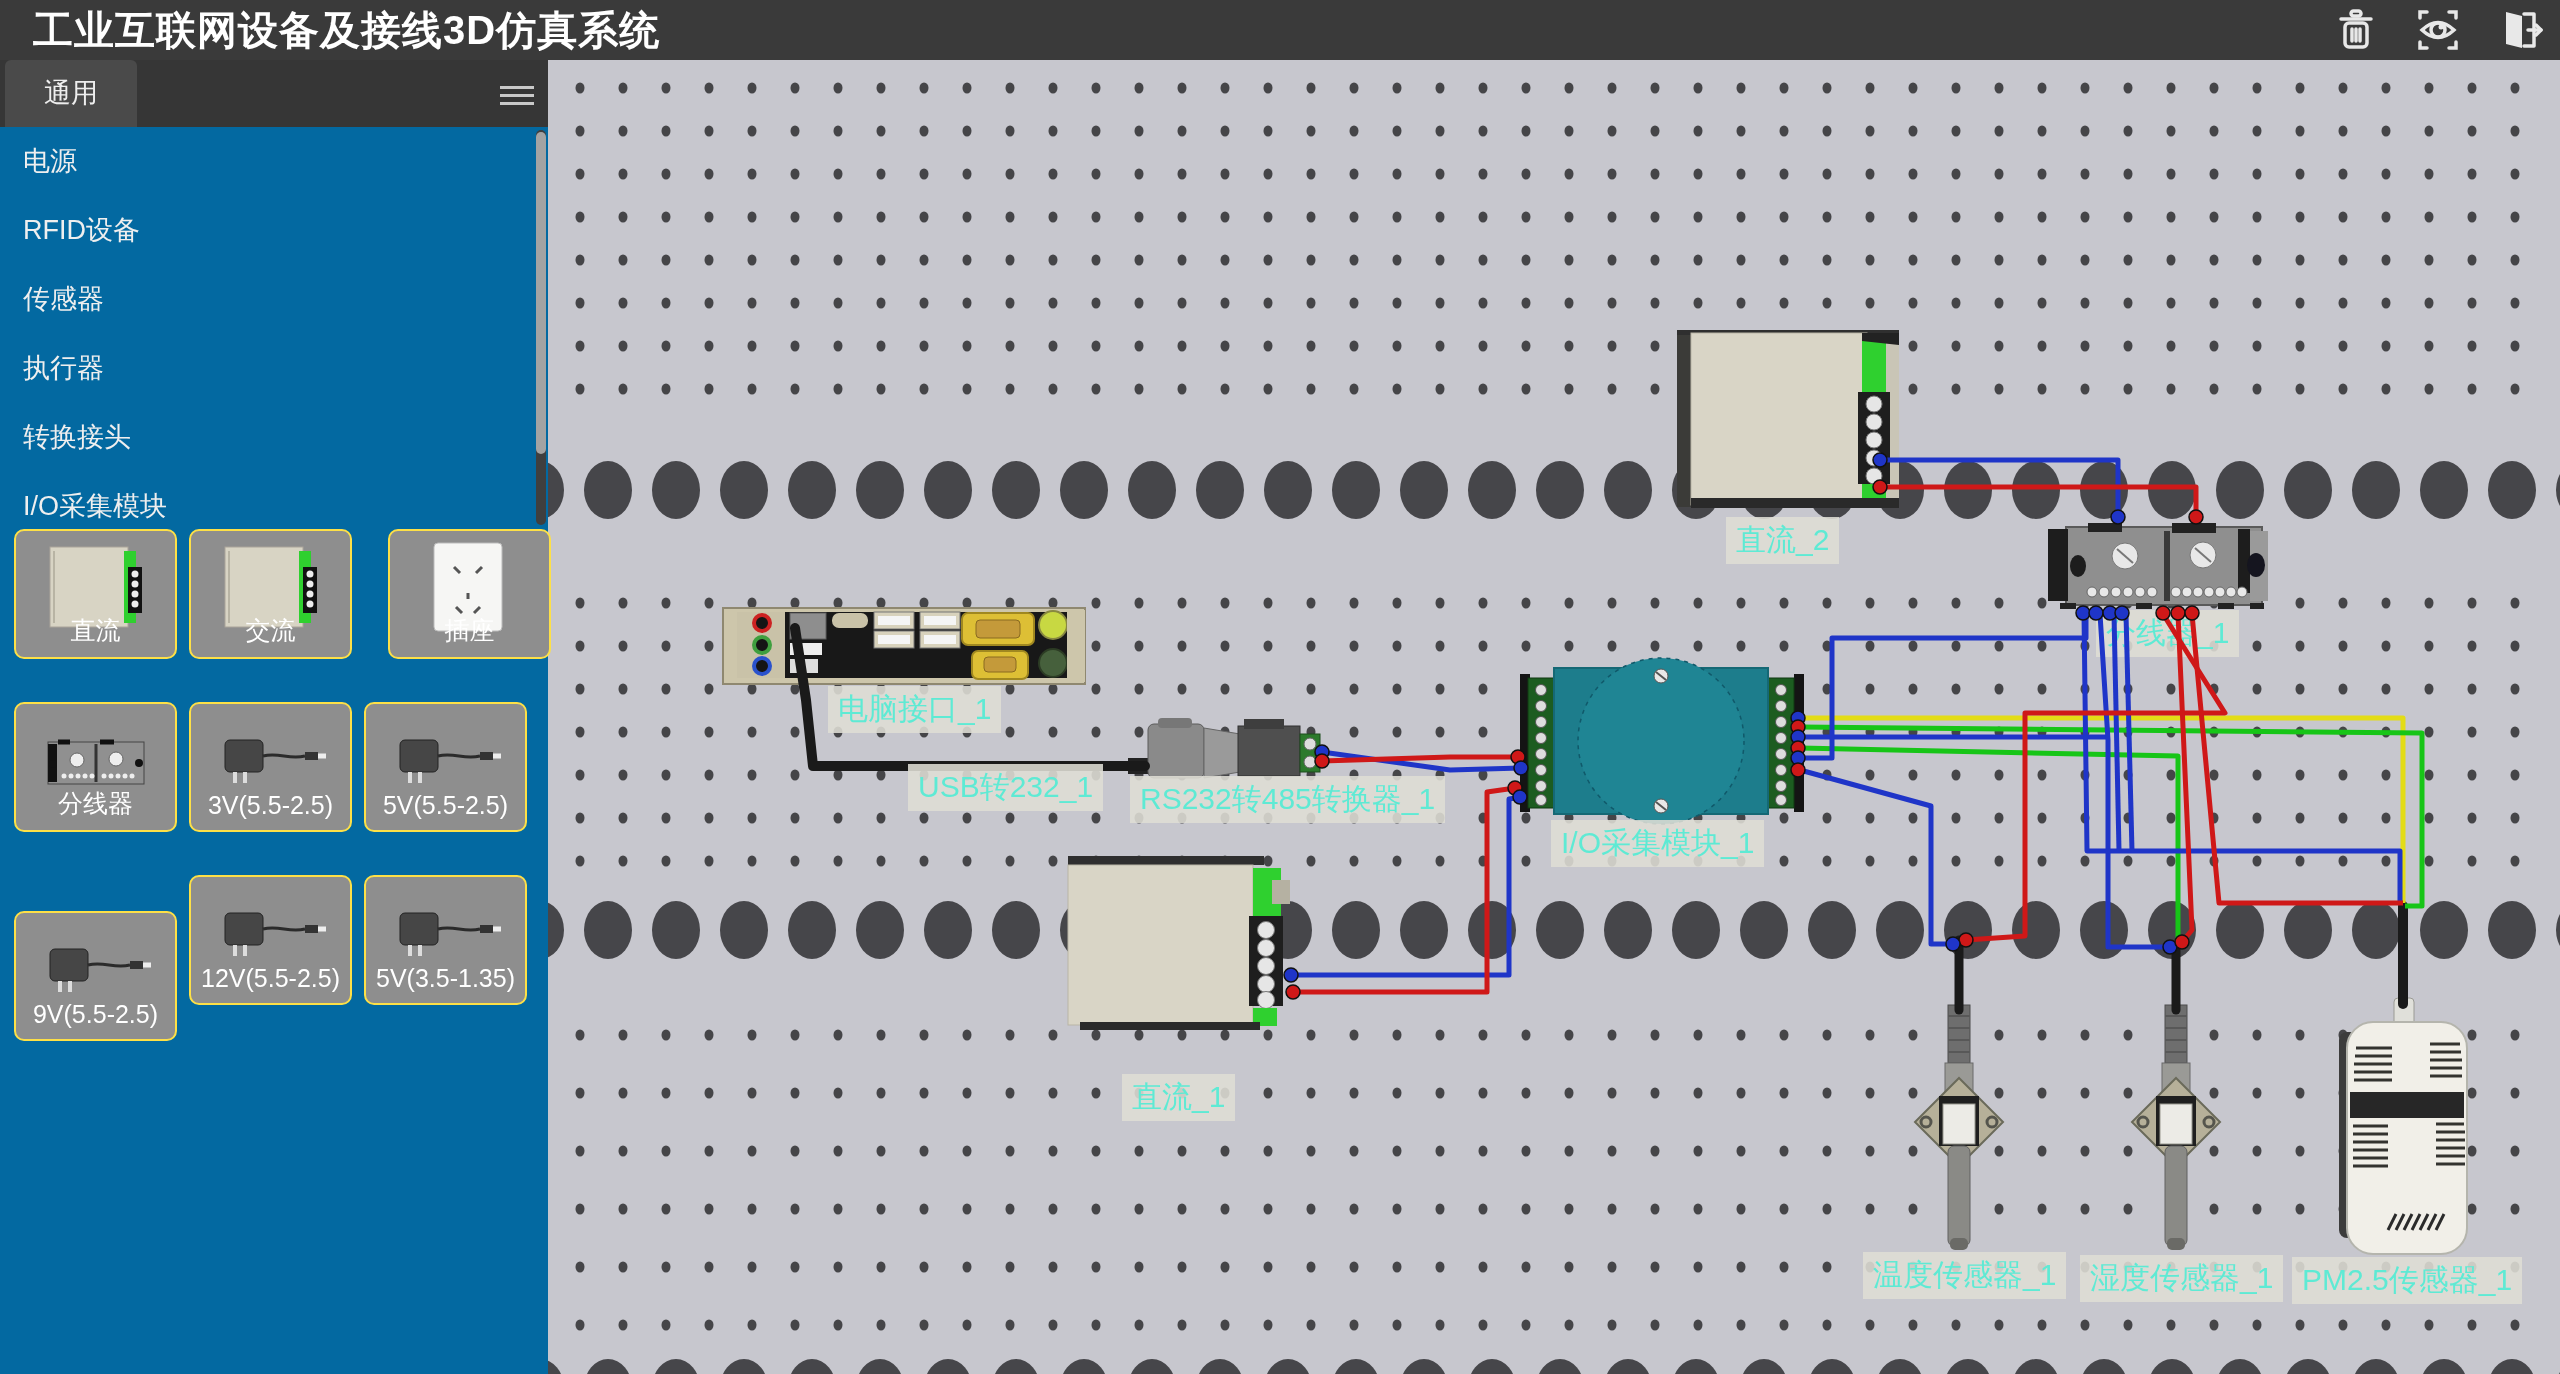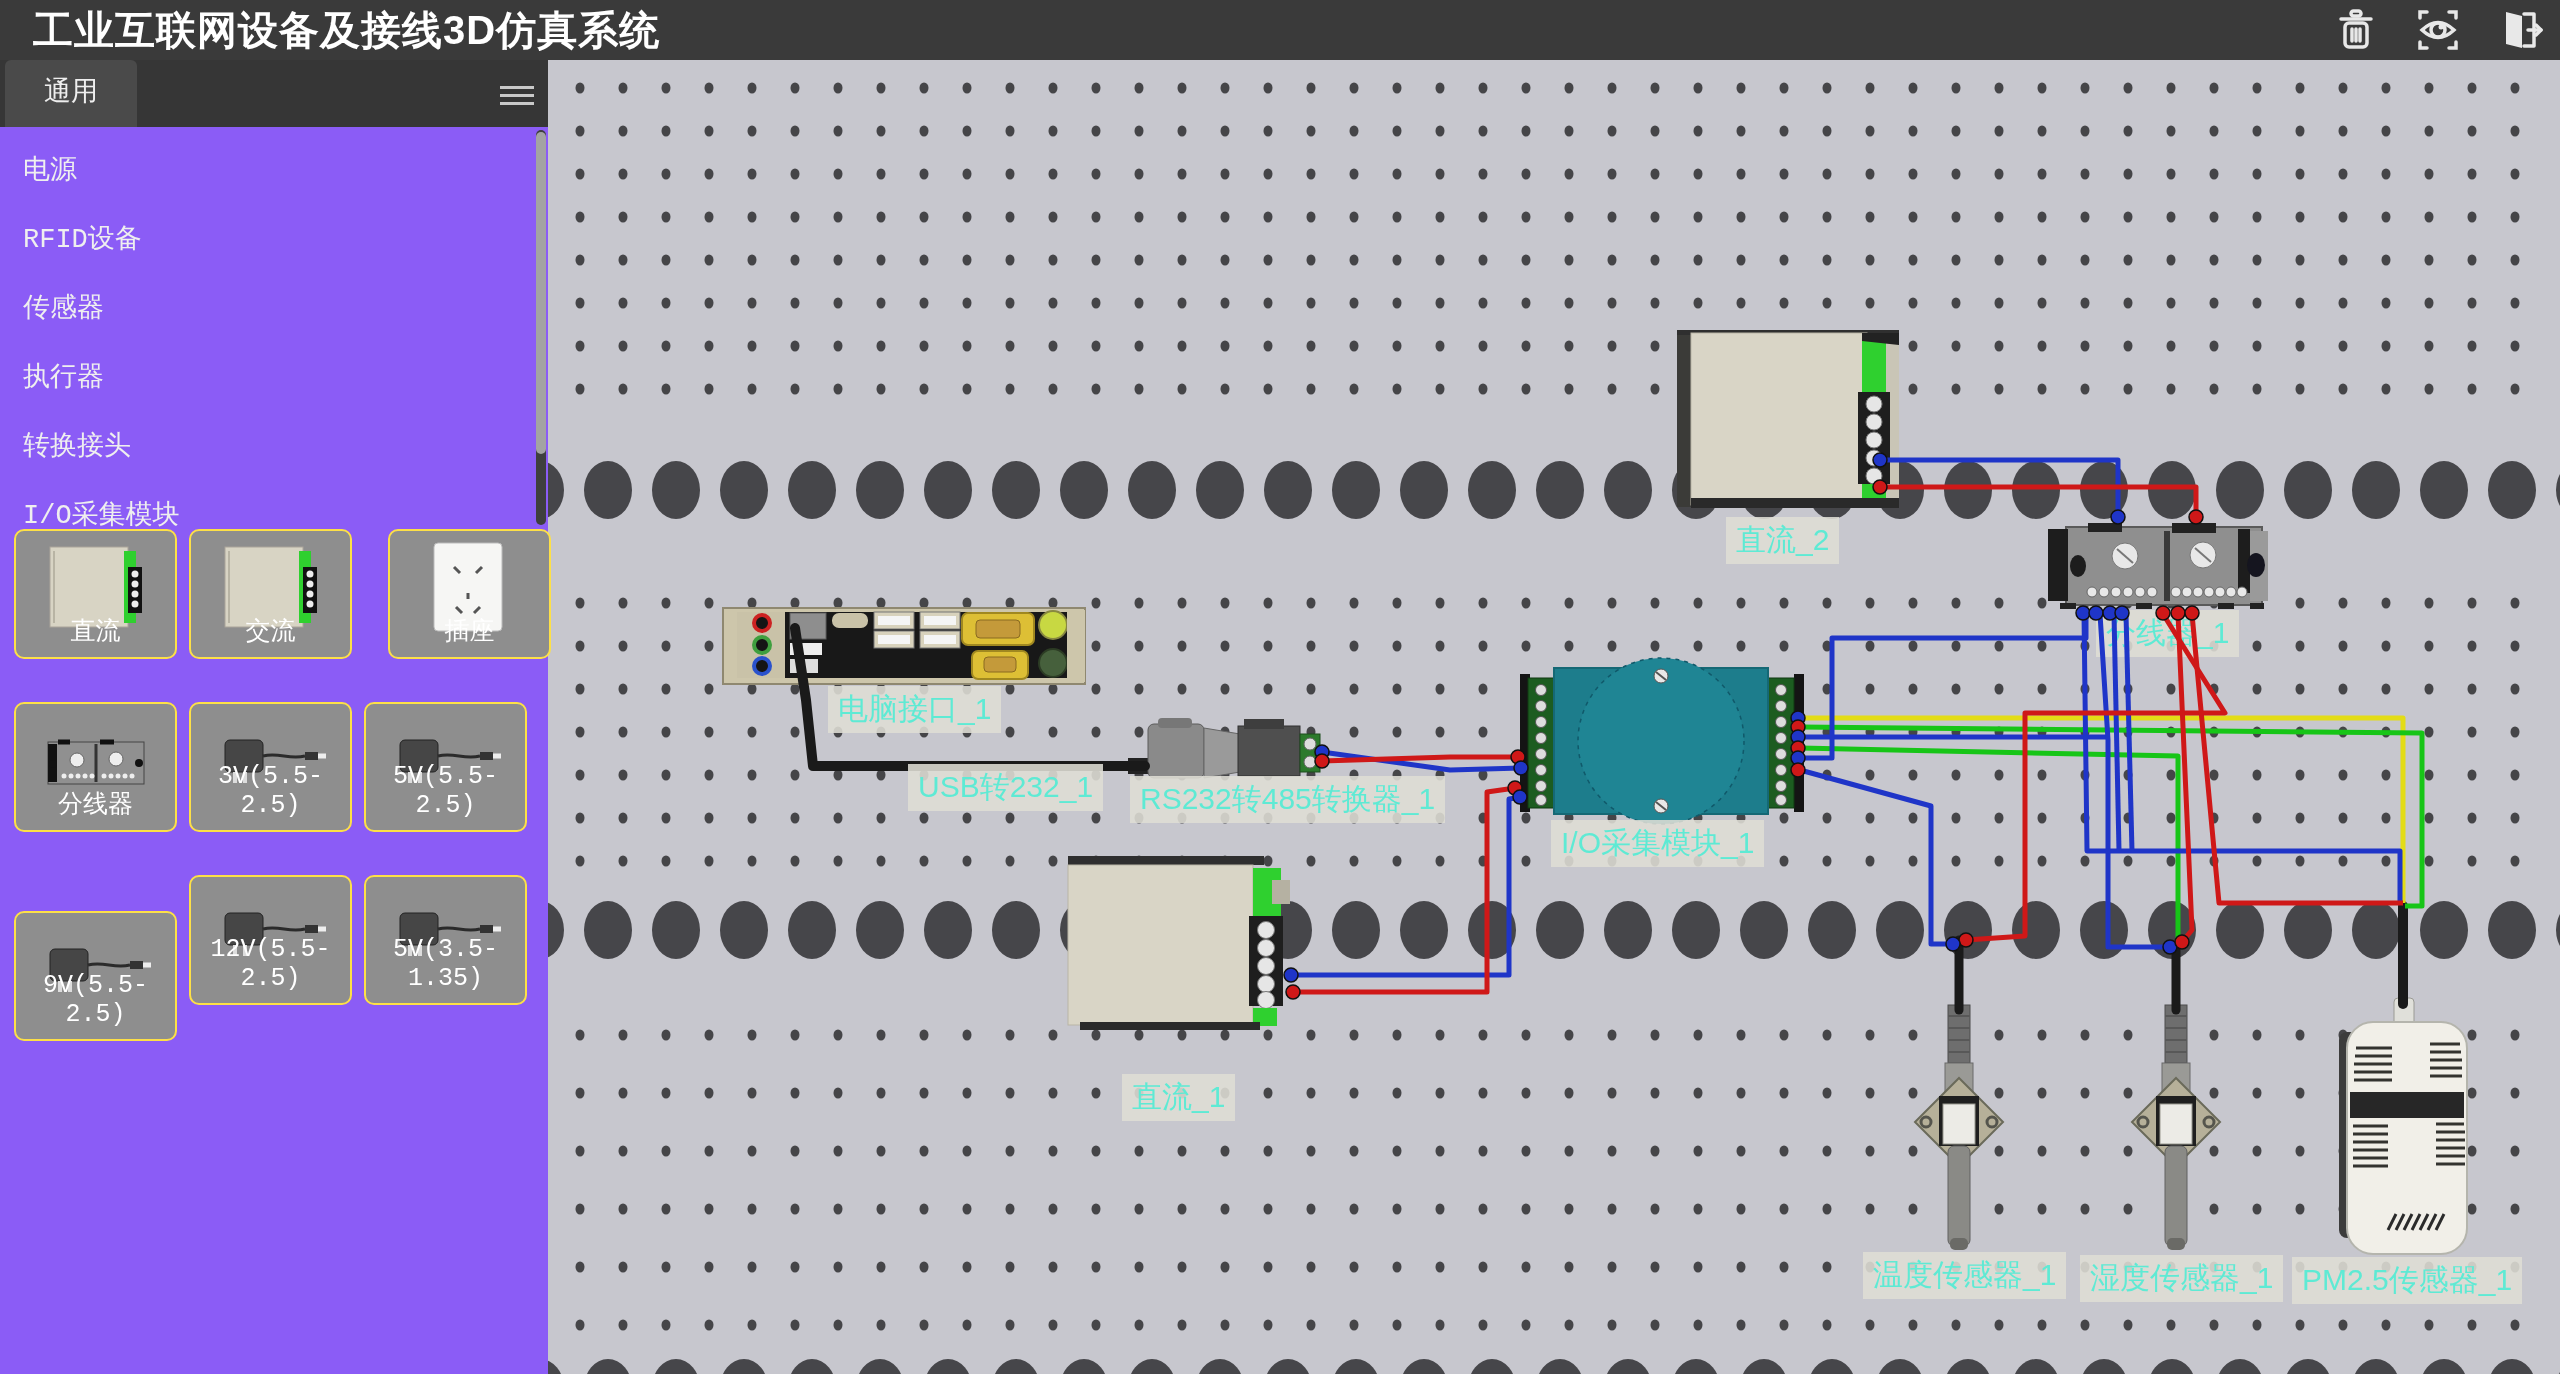--- a/index.html
+++ b/index.html
@@ -15,27 +15,27 @@
   .tool-btn svg{width:50px;height:48px;}
 
   
   #canvas-bg{position:absolute;left:548px;top:60px;width:2012px;height:1314px;background:#c7c7ce;z-index:0;}
   #base-svg{position:absolute;left:0;top:0;z-index:1;}
   #wires-svg{position:absolute;left:0;top:0;z-index:3;pointer-events:none;}
   .chip{position:absolute;z-index:2;background:rgba(223,222,213,0.88);color:#5eead4;
         font-size:30px;padding:3px 10px;white-space:nowrap;}
 
   
-  #sidebar{position:absolute;left:0;top:60px;width:548px;height:1314px;background:#8b5cf6;z-index:10;font-family:Liberation Mono, monospace;}
+  #sidebar{position:absolute;left:0;top:60px;width:548px;height:1314px;background:#0369a1;z-index:10;}
   #tabstrip{position:absolute;left:0;top:0;width:548px;height:67px;background:#363636;}
   #tab-general{position:absolute;left:5px;top:0;width:132px;height:67px;background:#4a4a4a;
                border-radius:6px 6px 0 0;color:#eeeeee;font-size:27px;text-align:center;line-height:67px;cursor:pointer;}
   #hamburger{position:absolute;right:14px;top:26px;width:34px;height:20px;cursor:pointer;}
   #hamburger div{height:3px;background:#c9c9c9;margin-bottom:5px;}
-  #menu{position:absolute;left:0;top:67px;width:548px;padding-top:10px;}
+  #menu{position:absolute;left:0;top:67px;width:548px;}
   .menu-item{height:69px;line-height:69px;padding-left:23px;color:#efefef;font-size:27px;cursor:pointer;}
   #scrollbar{position:absolute;left:536px;top:70px;width:10px;height:395px;background:#3f3f3f;border-radius:5px;}
   #scroll-thumb{position:absolute;left:0;top:2px;width:10px;height:322px;background:#a3a3a3;border-radius:5px;}
   #tiles{position:absolute;left:0;top:469px;width:548px;}
   .tile{position:absolute;width:163px;height:130px;background:#8e8e8e;border:2px solid #fde047;
         border-radius:10px;box-sizing:border-box;cursor:pointer;}
   .tile svg{position:absolute;left:50%;top:10px;transform:translateX(-50%);}
   .tile-label{position:absolute;left:0;right:0;bottom:10px;text-align:center;color:#ffffff;font-size:25px;}
 </style>
 </head>

